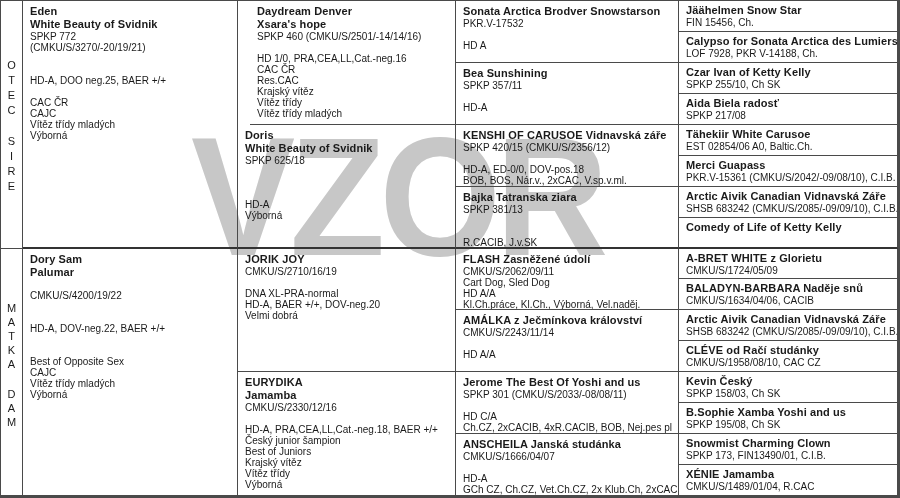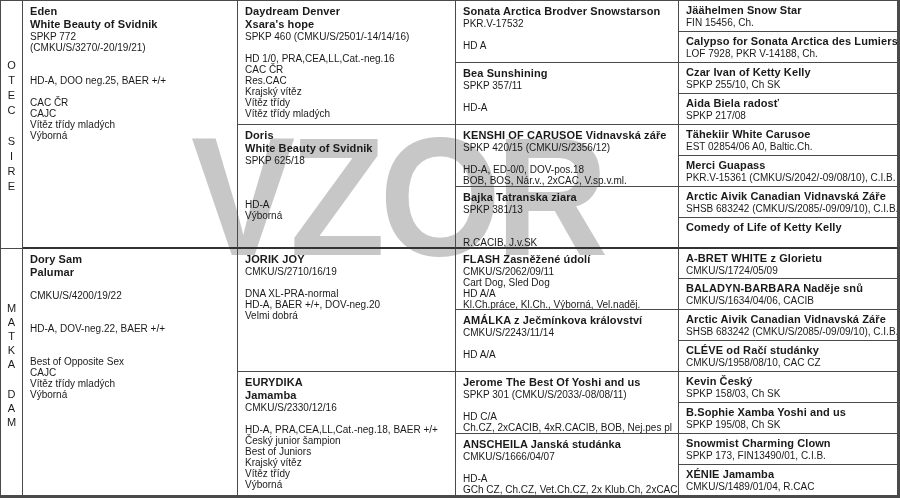--- a/index.html
+++ b/index.html
@@ -114,21 +114,21 @@
         <div class="line"></div>
         <div class="line"></div>
         <div class="line">HD-A, DOV-neg.22, BAER +/+</div>
         <div class="line"></div>
         <div class="line"></div>
         <div class="line">Best of Opposite Sex</div>
         <div class="line">CAJC</div>
         <div class="line">Vítěz třídy mladých</div>
         <div class="line">Výborná</div>
       </div>
-      <div class="cell g2" style="grid-area: 1 / 3 / span 4;">
+      <div class="cell g2" style="grid-area: 1 / 3 / span 4; margin-left: 12px;">
         <div class="name">Daydream Denver</div>
         <div class="name">Xsara's hope</div>
         <div class="line">SPKP 460 (CMKU/S/2501/-14/14/16)</div>
         <div class="line"></div>
         <div class="line">HD 1/0, PRA,CEA,LL,Cat.-neg.16</div>
         <div class="line">CAC ČR</div>
         <div class="line">Res.CAC</div>
         <div class="line">Krajský vítěz</div>
         <div class="line">Vítěz třídy</div>
         <div class="line">Vítěz třídy mladých</div>

